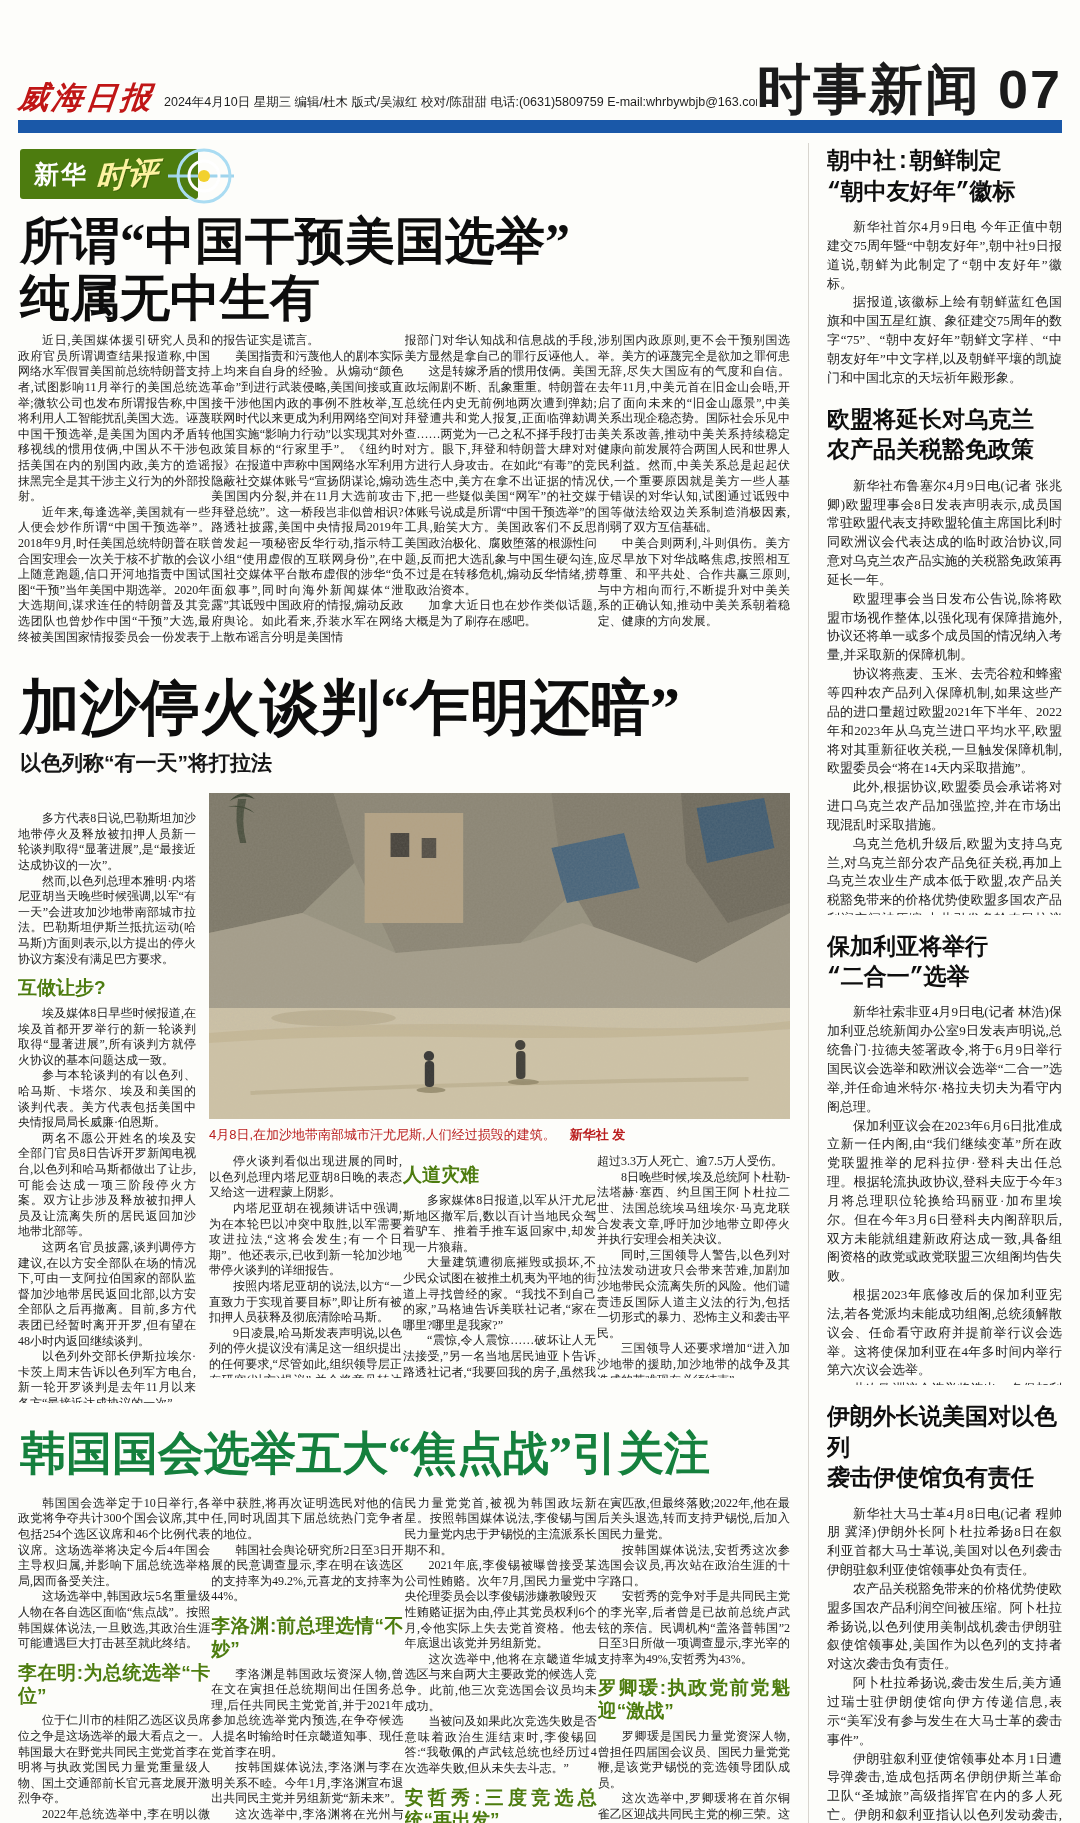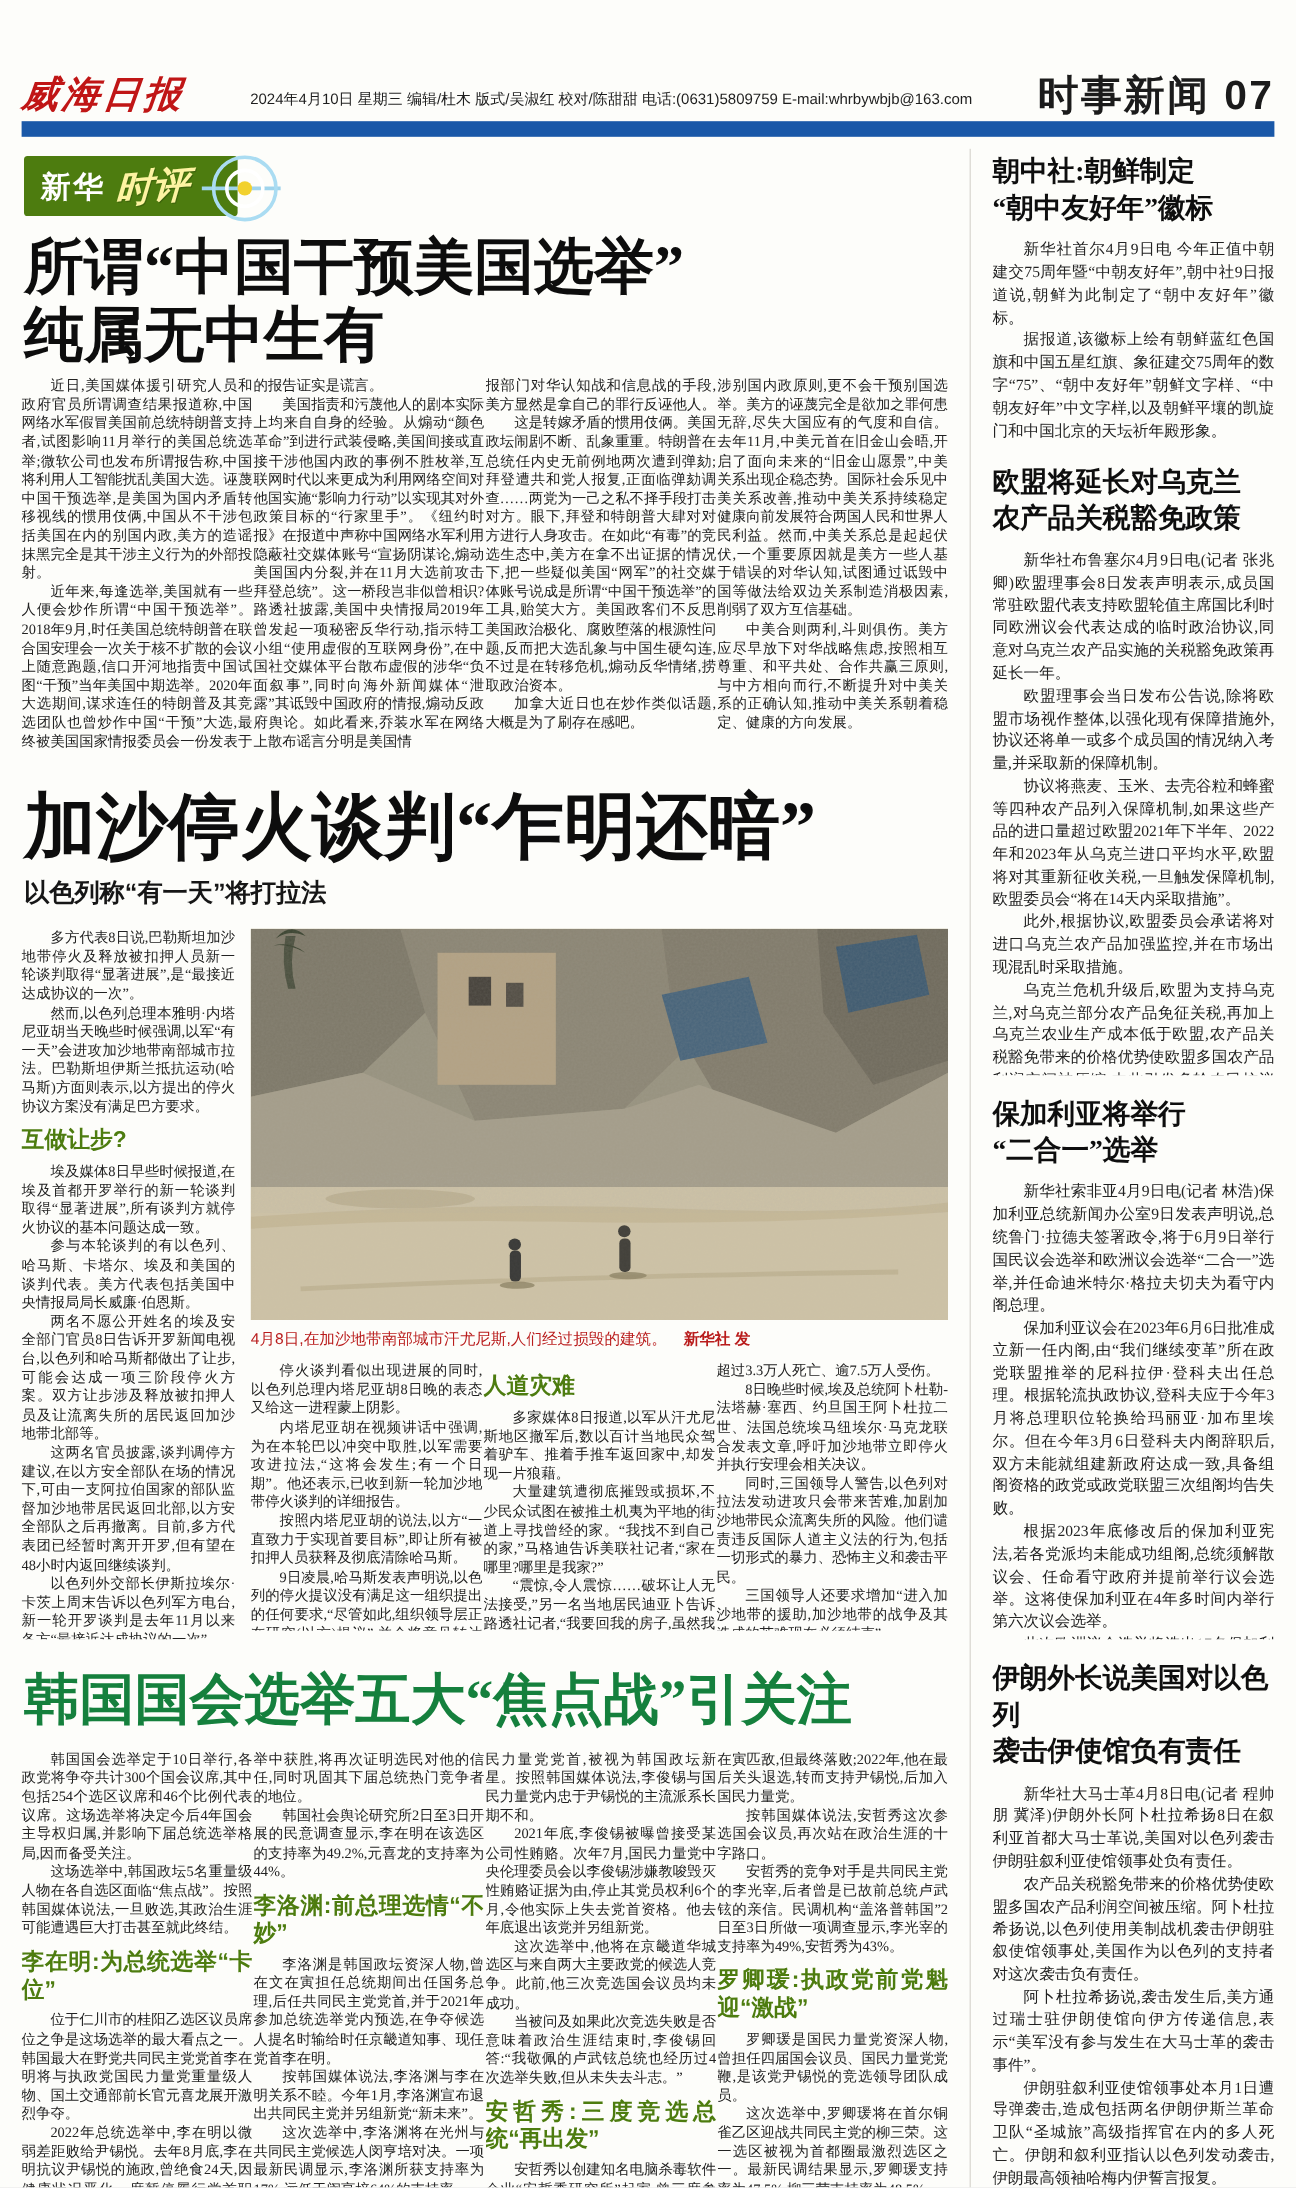--- a/index.html
+++ b/index.html
@@ -15,21 +15,21 @@
   .logo {
     color:#c01616; font-size:31px; font-weight:bold; font-style:italic;
     letter-spacing:3px; transform:skewX(-6deg); white-space:nowrap; line-height:1.1;
   }
   .dateline {
     flex:1; text-align:center; font-size:12.5px; color:#1e1e1e; padding:0 10px 4px 10px;
     font-family:"Liberation Sans","DejaVu Sans",sans-serif; white-space:nowrap; overflow:hidden;
   }
   .page-title {
     font-family:"Liberation Sans","DejaVu Sans",sans-serif; font-weight:900;
-    font-size:34px; line-height:0.95; letter-spacing:2px; white-space:nowrap;margin-top:40px;
+    font-size:54px; line-height:0.95; letter-spacing:2px; white-space:nowrap;margin-top:40px;
   }
   .blue-bar { height:13px; margin-top:5px; }
 
   
   .main { display:flex; padding:4px 18px 0 18px; gap:18px; }
   .left-block { width:772px; flex:none; }
   .divider { width:1px; background:#d8d5cf; margin:6px 0; }
   .sidebar { flex:1; min-width:0; height:1712px; overflow:hidden; }
 
   
@@ -64,40 +64,40 @@
     font-family:"Liberation Sans","DejaVu Sans",sans-serif; color:#4d7c0f; text-indent:0;
   }
 
   
   h2.gaza-headline { font-size:60px; font-weight:bold; margin:30px 0 8px 2px; line-height:1.1; color:#0d0d0d; }
   h3.gaza-subhead {
     font-size:21px; font-weight:bold; margin:0 0 16px 2px;
     font-family:"Liberation Sans","DejaVu Sans",sans-serif; color:#161616;
   }
   .gaza-body { display:flex; gap:13px; }
-  .gaza-col1 { width:178px; flex:none; height:592px; }
+  .gaza-col1 { width:178px; flex:none; height:592px;margin-top:18px; }
   .gaza-right { flex:1; min-width:0; }
   .photo { width:100%; height:326px; overflow:hidden; background:#c9bda2; }
   .photo svg { display:block; width:100%; height:100%; }
   .photo-caption {
     text-align:left; font-size:13px; margin:7px 2px 10px 0; color:#b91c1c;
     font-family:"Liberation Sans","DejaVu Sans",sans-serif;
   }
   .photo-caption .credit { font-weight:bold; margin-left:14px; }
   .gaza-cols .col { height:224px; }
 
   
   h2.korea-headline { font-size:46px; font-weight:bold; margin:26px 0 16px 2px; line-height:1.1; color:#15803d; }
   .korea-cols .col { height:400px; }
 
   
   .side-article { margin-bottom:18px; }
   .side-article h3 {
     font-size:23px; line-height:1.32; margin:10px 0 10px 0; font-weight:bold;
-    font-family:Liberation Serif, serif; color:#0e0e0e;
+    font-family:Liberation Mono, monospace; color:#0e0e0e;
   }
   .side-body { font-size:13px; line-height:1.45; text-align:justify; overflow:hidden; color:#222; }
   .side-article.a1 .side-body { max-height:170px; }
   .side-article.a2 .side-body { max-height:438px; }
   .side-article.a3 .side-body { max-height:382px; }
   .side-article.a4 .side-body { max-height:382px; }
 </style>
 </head>
 <body>
 

